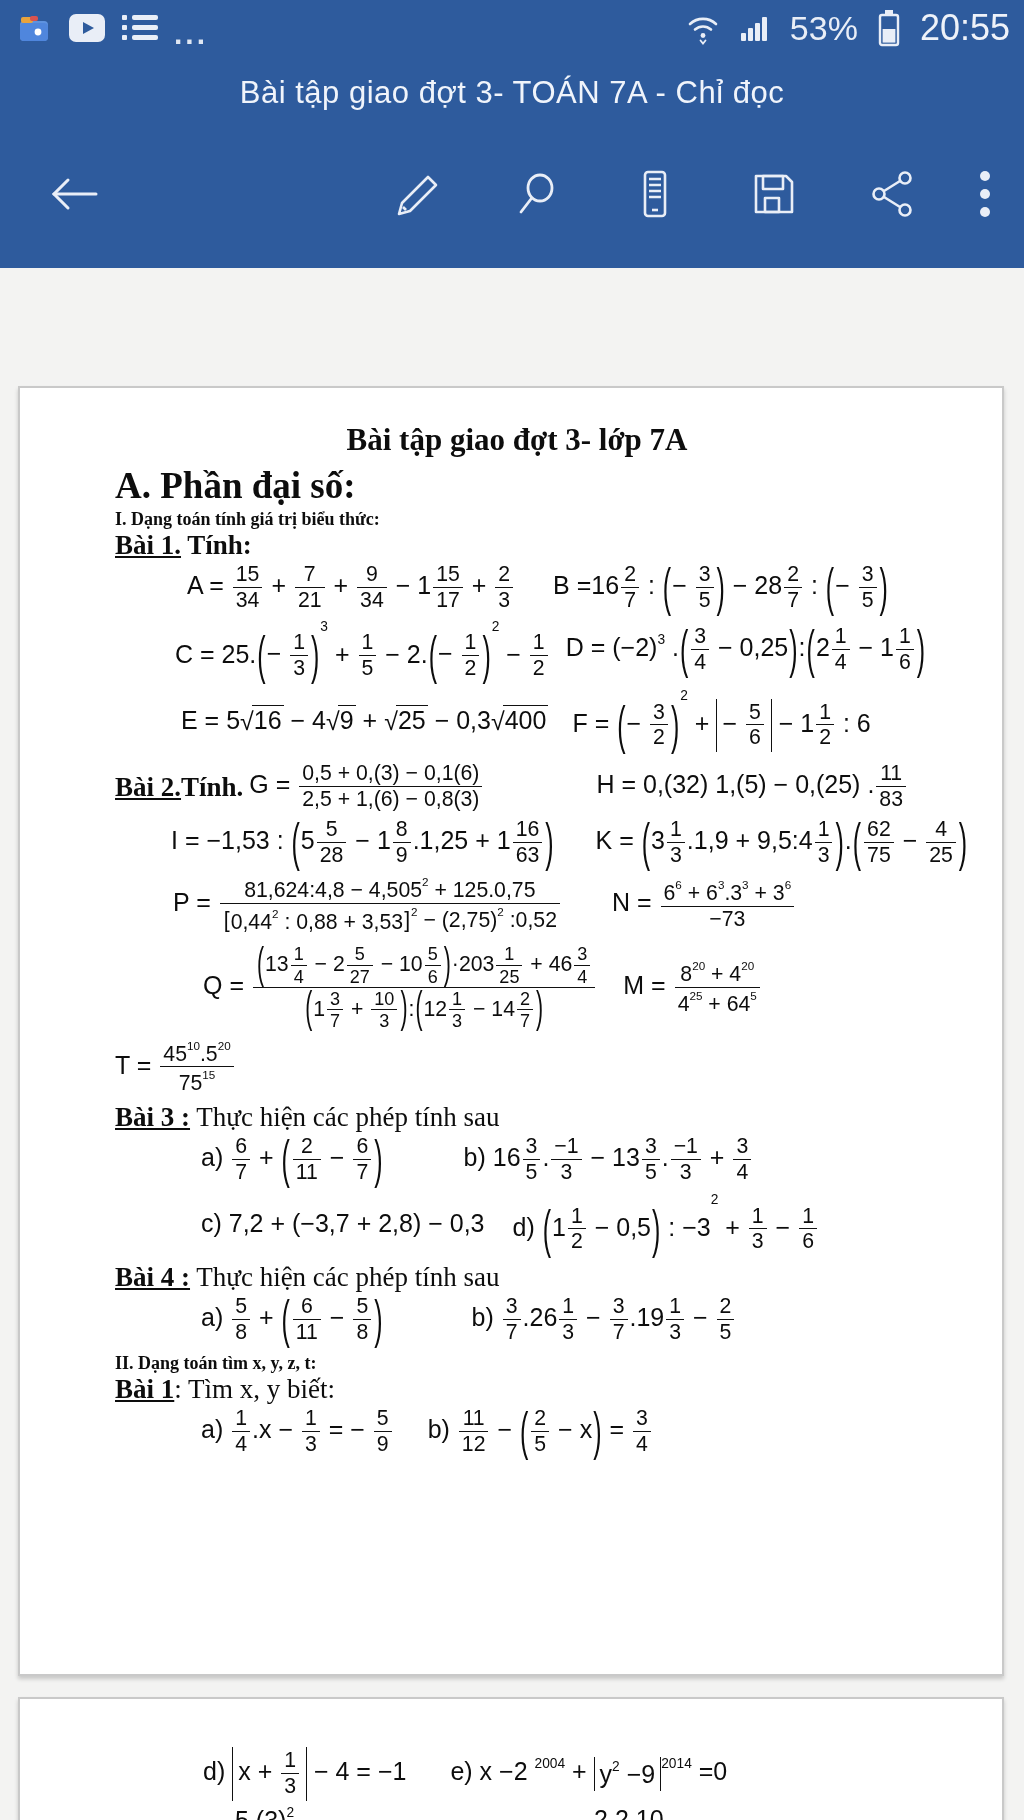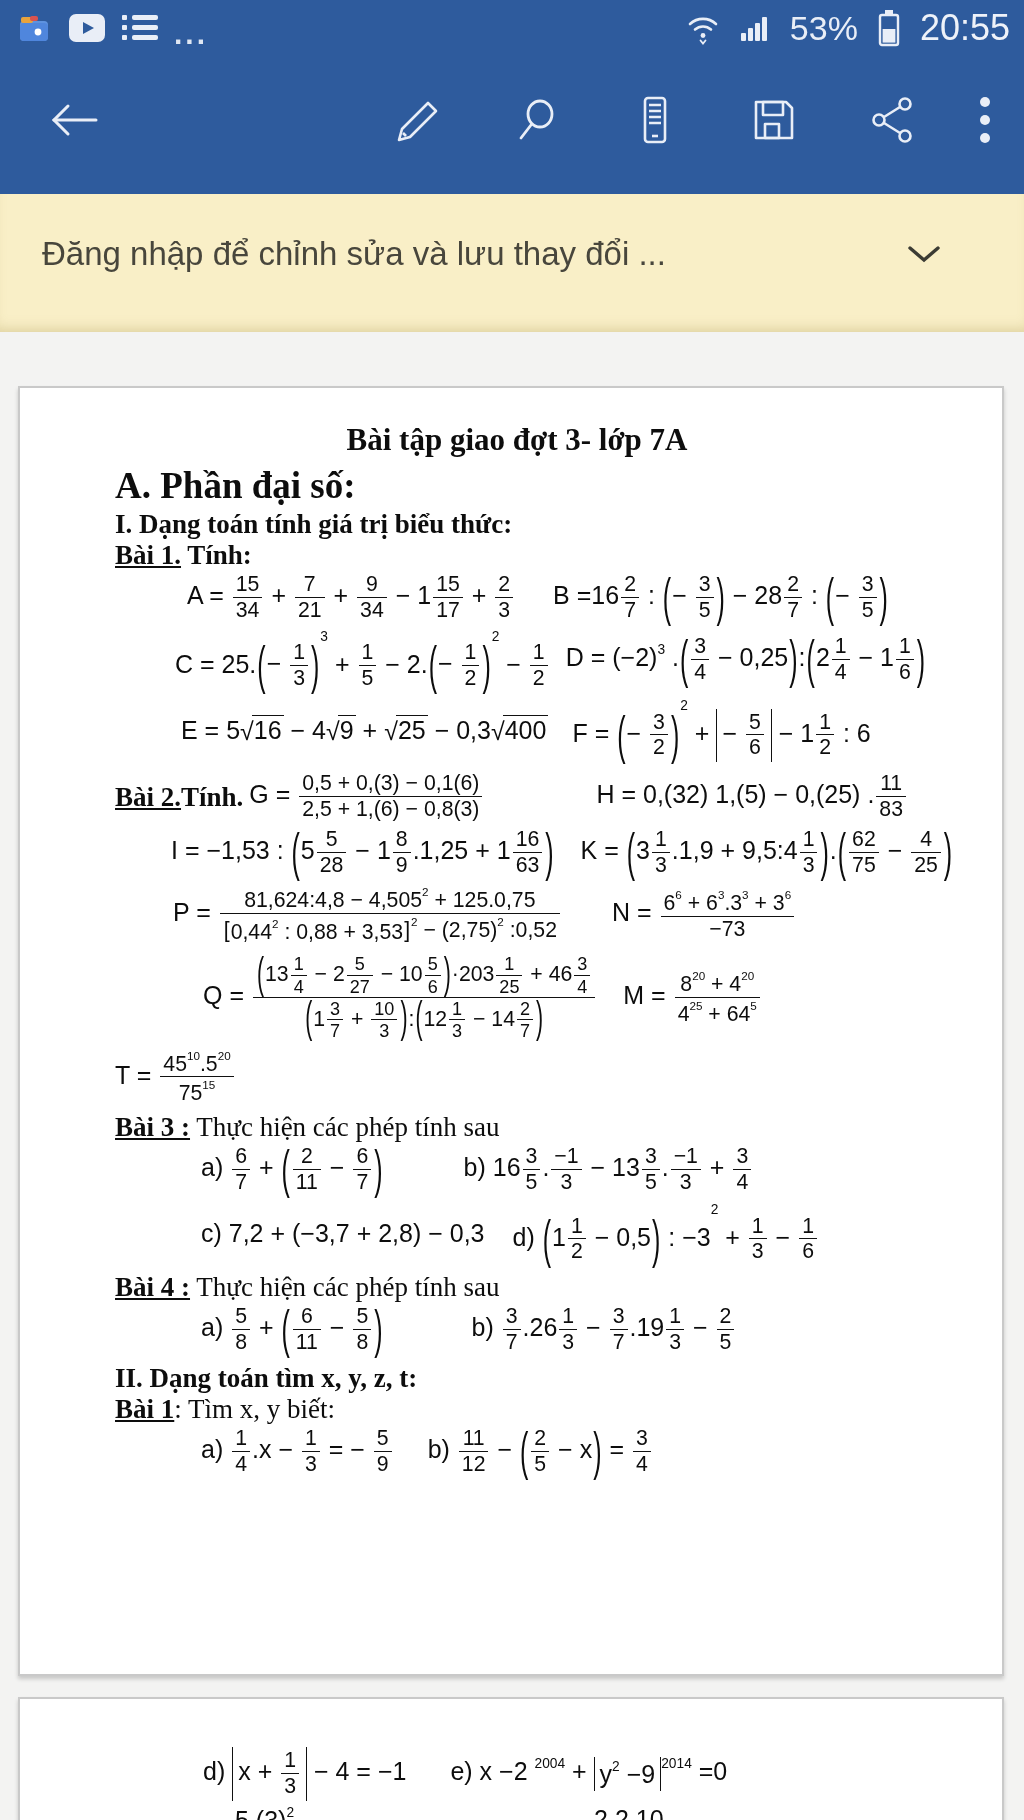--- a/index.html
+++ b/index.html
@@ -32,21 +32,21 @@
   
   .docarea{position:absolute;left:0;top:378px;width:1024px;height:1442px;background:#f3f3f2;overflow:hidden;padding-left:20px;}
   .page{position:absolute;left:18px;width:986px;background:#fff;border:2px solid #c9c9c9;
         box-shadow:0 3px 4px rgba(0,0,0,.18);box-sizing:border-box;overflow:hidden;}
   .page1{top:8px;height:1290px;}
   .page2{top:1319px;height:210px;}
   .pagecontent{padding:34px 28px 0 95px;color:#0d0d0d;}
 
   .doc-title{font-family:"Liberation Serif",serif;font-weight:bold;font-size:31px;text-align:center;margin-left:-55px;}
   .doc-h1{font-family:"Liberation Serif",serif;font-weight:bold;font-size:37px;}
-  .doc-h2{font-family:"Liberation Serif",serif;font-weight:bold;font-size:27px;}
+  .doc-h2{font-family:"Liberation Serif",serif;font-weight:bold;font-size:18px;}
   .lbl{font-family:"Liberation Serif",serif;font-size:27px;}
   .lbl .u{font-weight:bold;text-decoration:underline;}
   .lbl .rest{font-weight:400;}
   .lbl .rest.b{font-weight:bold;}
   .lbl.inline{display:inline-block;white-space:nowrap;}
 
   .mrow{display:flex;align-items:center;margin:4px 0;}
   .mitem{white-space:nowrap;}
 
   
@@ -127,20 +127,23 @@
           <svg width="22" height="38" viewBox="0 0 22 38">
             <rect x="7" y="1" width="8" height="4" fill="#e9eef7"></rect>
             <rect x="2" y="6" width="18" height="30" rx="2" fill="none" stroke="#e9eef7" stroke-width="2.4"></rect>
             <rect x="4.6" y="20" width="12.8" height="13.6" fill="#e9eef7"></rect>
           </svg>
         </span>
         <span class="sb-time">20:55</span>
       </div>
     </div>
 
+    <div class="titlebar">
+      <span>Bài tập giao đợt 3- TOÁN 7A - Chỉ đọc</span>
+    </div>
 
     <div class="toolbar">
       <button class="tb-btn">
         <svg width="56" height="44" viewBox="0 0 56 44" fill="none" stroke="#e9eef7" stroke-width="3" stroke-linecap="round">
           <path d="M50 22H8"></path>
             <path d="M22 8L8 22l14 14"></path>
         </svg>
       </button>
       <div class="tb-group">
         <button class="tb-btn">
@@ -181,28 +184,20 @@
       <button class="tb-btn">
         <svg width="14" height="52" viewBox="0 0 14 52" fill="#e9eef7">
           <circle cx="7" cy="8" r="5"></circle>
             <circle cx="7" cy="26" r="5"></circle>
             <circle cx="7" cy="44" r="5"></circle>
         </svg>
       </button>
     </div>
   </div>
 
-  <div class="banner">
-    <span class="banner-text">Đăng nhập để chỉnh sửa và lưu thay đổi ...</span>
-    <span class="banner-chevron">
-      <svg width="36" height="20" viewBox="0 0 36 20" fill="none" stroke="#3c3c34" stroke-width="3.4" stroke-linecap="round">
-        <path d="M4 4l14 12L32 4"></path>
-      </svg>
-    </span>
-  </div>
 
   <div class="docarea">
     <div class="page page1">
       <div class="pagecontent" id="p0">
           <div class="doc-title" style="margin-top: 0px;">Bài tập giao đợt 3- lớp 7A</div>
           <div class="doc-h1" style="margin-top: 6px;">A. Phần đại số:</div>
           <div class="doc-h2" style="margin-top: 2px;">I. Dạng toán tính giá trị biểu thức:</div>
           <div class="lbl" style="margin-top: 0px;"><span class="u">Bài 1.</span><span class="rest b"> Tính:</span></div>
           <div class="mrow" style="margin-top: 2px;">
             <span class="mitem math" style="margin-left: 72px;">A = <span class="fr"><span class="nu">15</span><span class="de">34</span></span> + <span class="fr"><span class="nu">7</span><span class="de">21</span></span> + <span class="fr"><span class="nu">9</span><span class="de">34</span></span> − 1<span class="fr"><span class="nu">15</span><span class="de">17</span></span> + <span class="fr"><span class="nu">2</span><span class="de">3</span></span></span>
@@ -242,21 +237,21 @@
                 <span class="par tall">(</span>
                 <span class="grpc">− <span class="fr"><span class="nu">3</span><span class="de">2</span></span></span>
                 <span class="par tall">)</span>
               </span><sup class="hi">2</sup> + <span class="absw">− <span class="fr"><span class="nu">5</span><span class="de">6</span></span></span> − 1<span class="fr"><span class="nu">1</span><span class="de">2</span></span> : 6</span>
           </div>
           <div class="mrow" style="margin-top: 10px;">
             <span class="lbl inline"><span class="u">Bài 2.</span><span class="rest b">Tính.</span></span>
             <span class="mitem math" style="margin-left: 6px;">G = <span class="fr"><span class="nu">0,5 + 0,(3) − 0,1(6)</span><span class="de">2,5 + 1,(6) − 0,8(3)</span></span></span>
             <span class="mitem math" style="margin-left: 112px;">H =  0,(32) 1,(5) − 0,(25)  .<span class="fr"><span class="nu">11</span><span class="de">83</span></span></span>
           </div>
-          <div class="mrow" style="margin-top: 6px;">
+          <div class="mrow" style="margin-top: 6px; gap: 15px;">
             <span class="mitem math" style="margin-left: 56px;">I = −1,53 : <span class="grp tallgrp">
                 <span class="par tall">(</span>
                 <span class="grpc">5<span class="fr"><span class="nu">5</span><span class="de">28</span></span> − 1<span class="fr"><span class="nu">8</span><span class="de">9</span></span>.1,25 + 1<span class="fr"><span class="nu">16</span><span class="de">63</span></span></span>
                 <span class="par tall">)</span>
               </span></span>
             <span class="mitem math" style="margin-left: 26px;">K = <span class="grp tallgrp">
                 <span class="par tall">(</span>
                 <span class="grpc">3<span class="fr"><span class="nu">1</span><span class="de">3</span></span>.1,9 + 9,5:4<span class="fr"><span class="nu">1</span><span class="de">3</span></span></span>
                 <span class="par tall">)</span>
               </span>.<span class="grp tallgrp">

